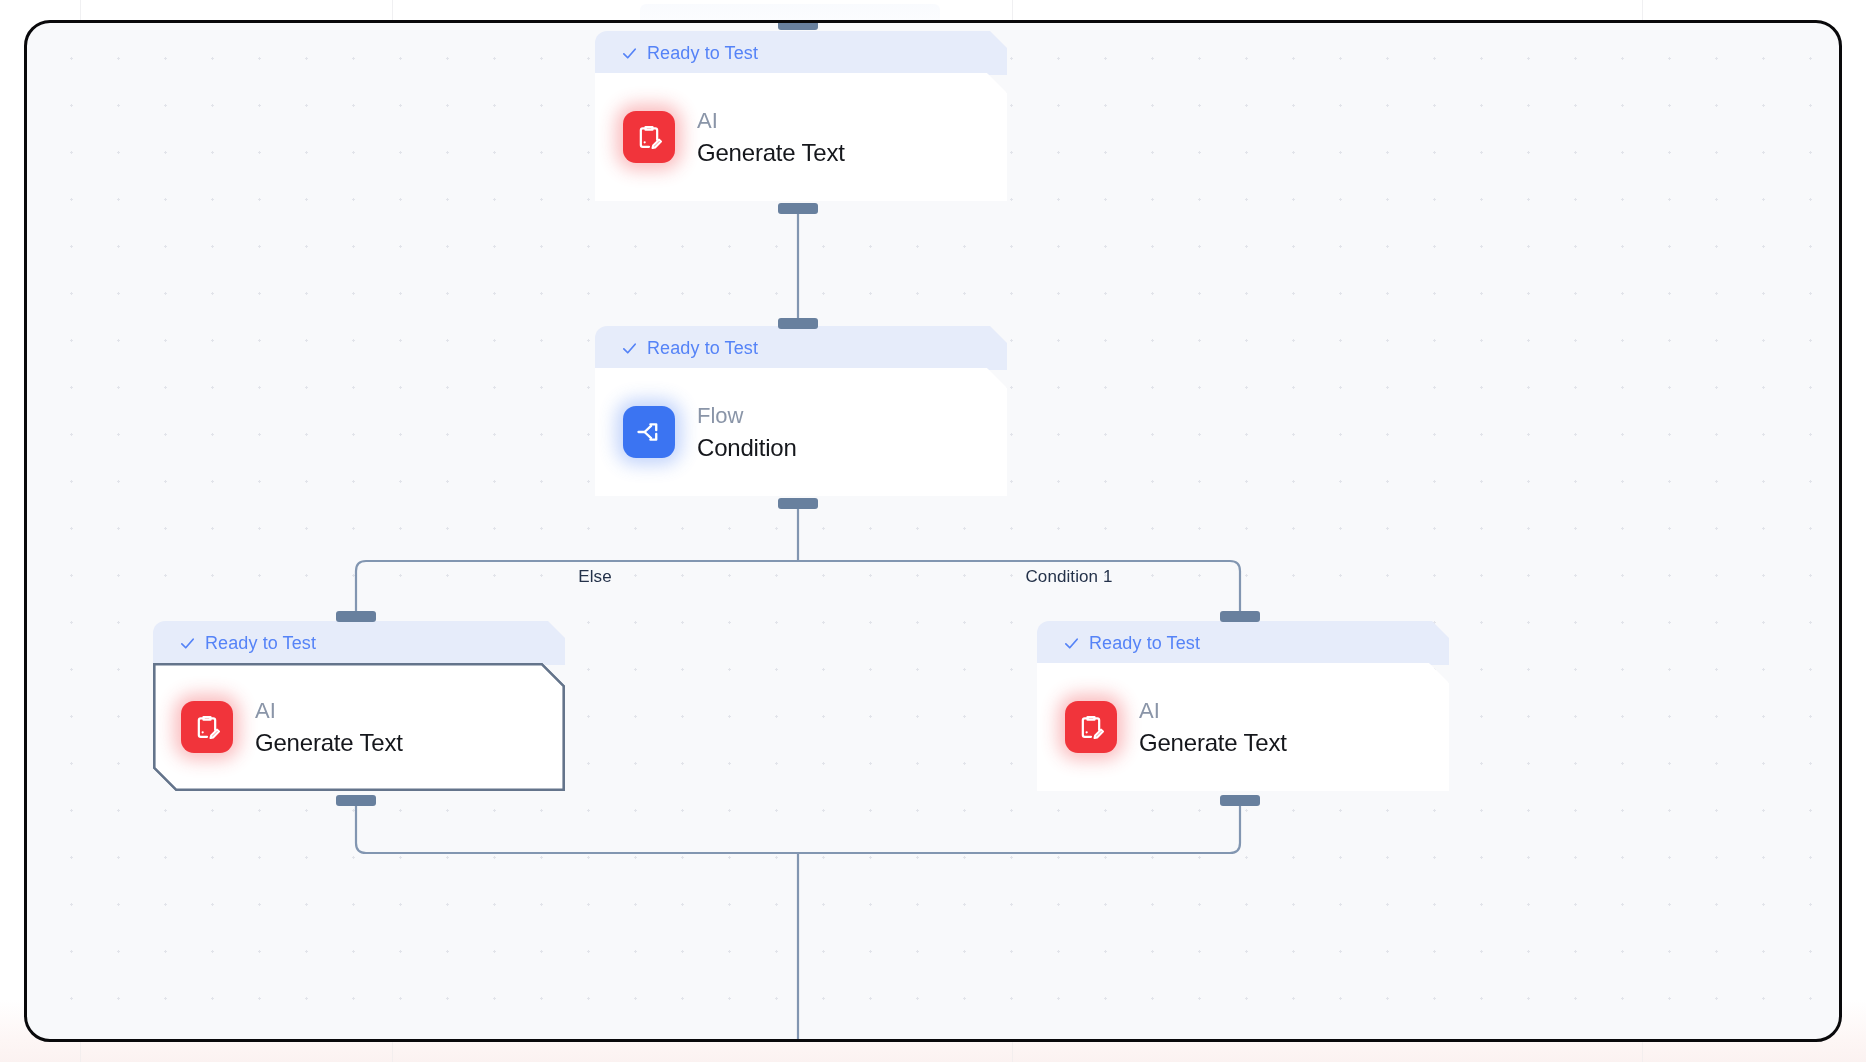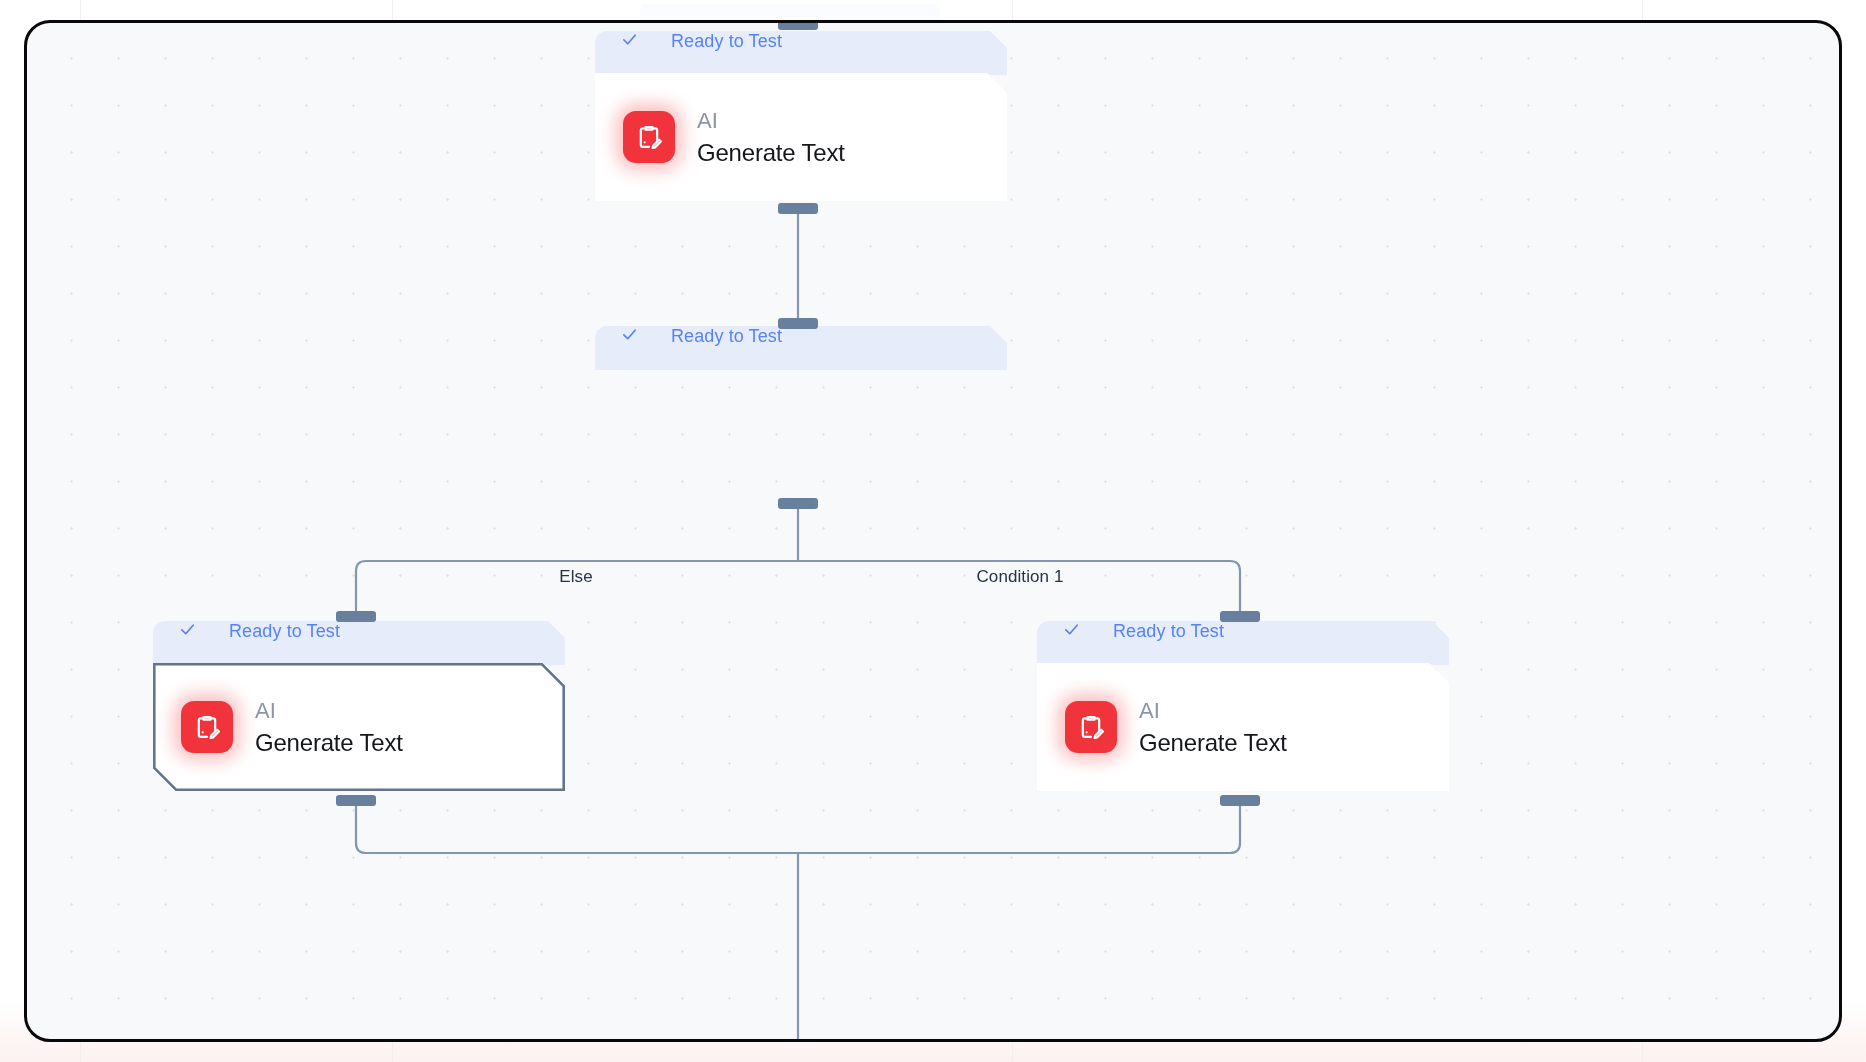--- a/index.html
+++ b/index.html
@@ -118,25 +118,24 @@
   
   .node {
     position: absolute;
   }
   .node-status {
     position: relative;
     background: #e6ecfa;
     border-radius: 12px 12px 0 0;
     height: 44px;
     display: flex;
-    align-items: flex-start;
+    align-items: center;
     padding: 0 0 0 26px;
     box-sizing: border-box;
     clip-path: polygon(0 0, calc(100% - 17px) 0, 100% 17px, 100% 100%, 0 100%);
-    gap: 24px;
   }
   .status-check {
     display: inline-flex;
     align-items: center;
     margin-right: 9px;
     color: #5583f7;
   }
   .status-text {
     font-size: 18px;
     color: #5583f7;
@@ -255,22 +254,22 @@
 
       <path class="edge-path" d="M 771 538 L 1203 538 Q 1213 538 1213 548 L 1213 592"></path>
 
       <path class="edge-path" d="M 329 778 L 329 820 Q 329 830 339 830 L 771 830"></path>
 
       <path class="edge-path" d="M 1213 778 L 1213 820 Q 1213 830 1203 830 L 771 830"></path>
 
       <path class="edge-path" d="M 771 830 L 771 1022"></path>
     </svg>
 
-    <div class="edge-label" style="left:549px; top:554px;">Else</div>
-    <div class="edge-label" style="left:993px; top:554px;text-align:center;">Condition 1</div>
+    <div class="edge-label" style="left:568px; top:554px;">Else</div>
+    <div class="edge-label" style="left:1042px; top:554px;text-align:center;">Condition 1</div>
 
     <div class="handle" style="left:771px; top:-4px;"></div>
     <div class="handle" style="left:771px; top:180px;"></div>
     <div class="handle" style="left:771px; top:295px;"></div>
     <div class="handle" style="left:771px; top:475px;"></div>
     <div class="handle" style="left:329px; top:588px;"></div>
     <div class="handle" style="left:1213px; top:588px;"></div>
     <div class="handle" style="left:329px; top:772px;"></div>
     <div class="handle" style="left:1213px; top:772px;"></div>
 
@@ -301,20 +300,34 @@
     </div>
 
     <div class="node" style="left:568px; top:303px; width:412px;">
       <div class="node-status">
         <span class="status-check">
           <svg width="17" height="17" viewBox="0 0 24 24" fill="none" stroke="currentColor" stroke-width="2.4" stroke-linecap="round" stroke-linejoin="round">
             <polyline points="4 12.5 9.5 18 20 6"></polyline>
           </svg>
         </span>
         <span class="status-text">Ready to Test</span>
+      </div>
+      <div class="node-card">
+        <div class="node-icon flow">
+          <svg width="28" height="28" viewBox="0 0 24 24" fill="none" stroke="#ffffff" stroke-width="2" stroke-linecap="round" stroke-linejoin="round">
+            <path d="M3 12h5.2l5.6-5.2"></path>
+            <path d="M8.2 12l5.6 5.2"></path>
+            <polyline points="13.2 5.4 18.2 5.4 18.2 10.4"></polyline>
+            <polyline points="13.2 18.6 18.2 18.6 18.2 13.6"></polyline>
+          </svg>
+        </div>
+        <div class="node-text">
+          <div class="node-kind">Flow</div>
+          <div class="node-title">Condition</div>
+        </div>
       </div>
     </div>
 
     <div class="node selected" style="left:126px; top:598px; width:412px;">
       <div class="node-status">
         <span class="status-check">
           <svg width="17" height="17" viewBox="0 0 24 24" fill="none" stroke="currentColor" stroke-width="2.4" stroke-linecap="round" stroke-linejoin="round">
             <polyline points="4 12.5 9.5 18 20 6"></polyline>
           </svg>
         </span>

